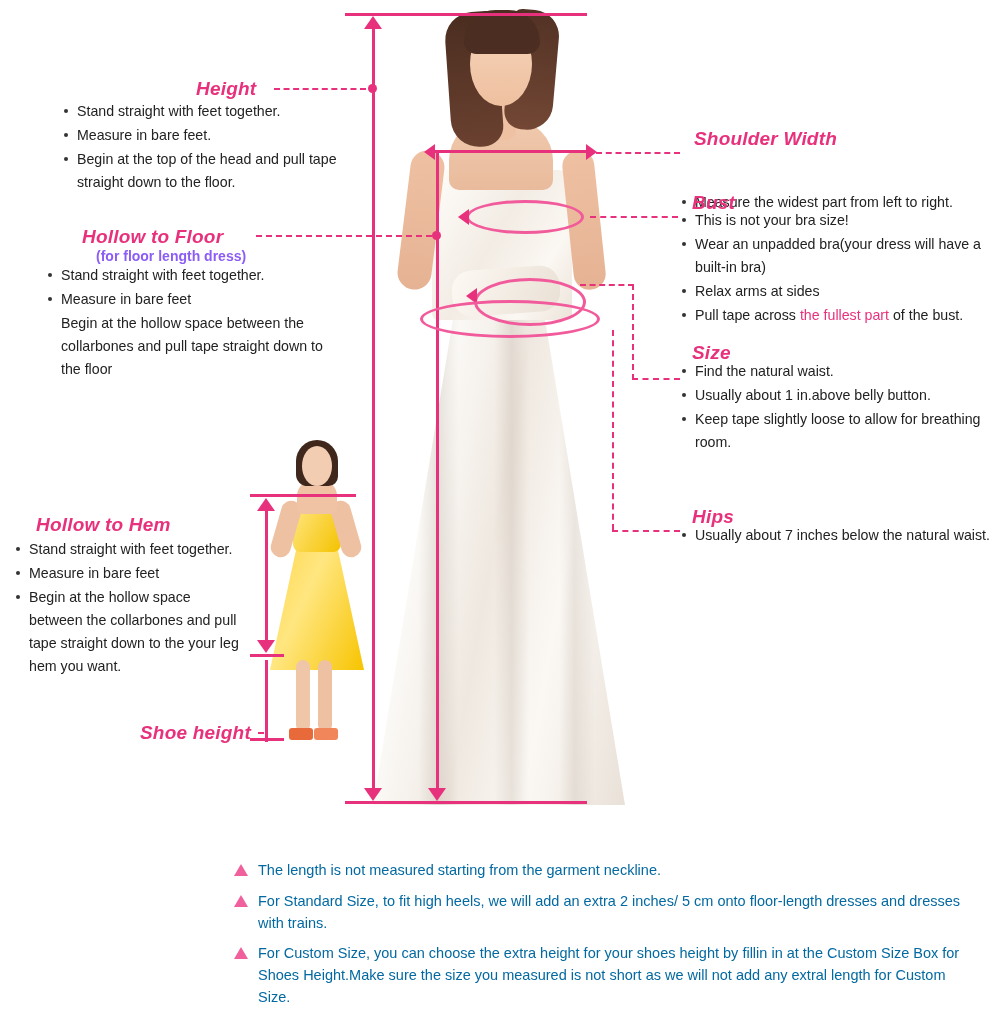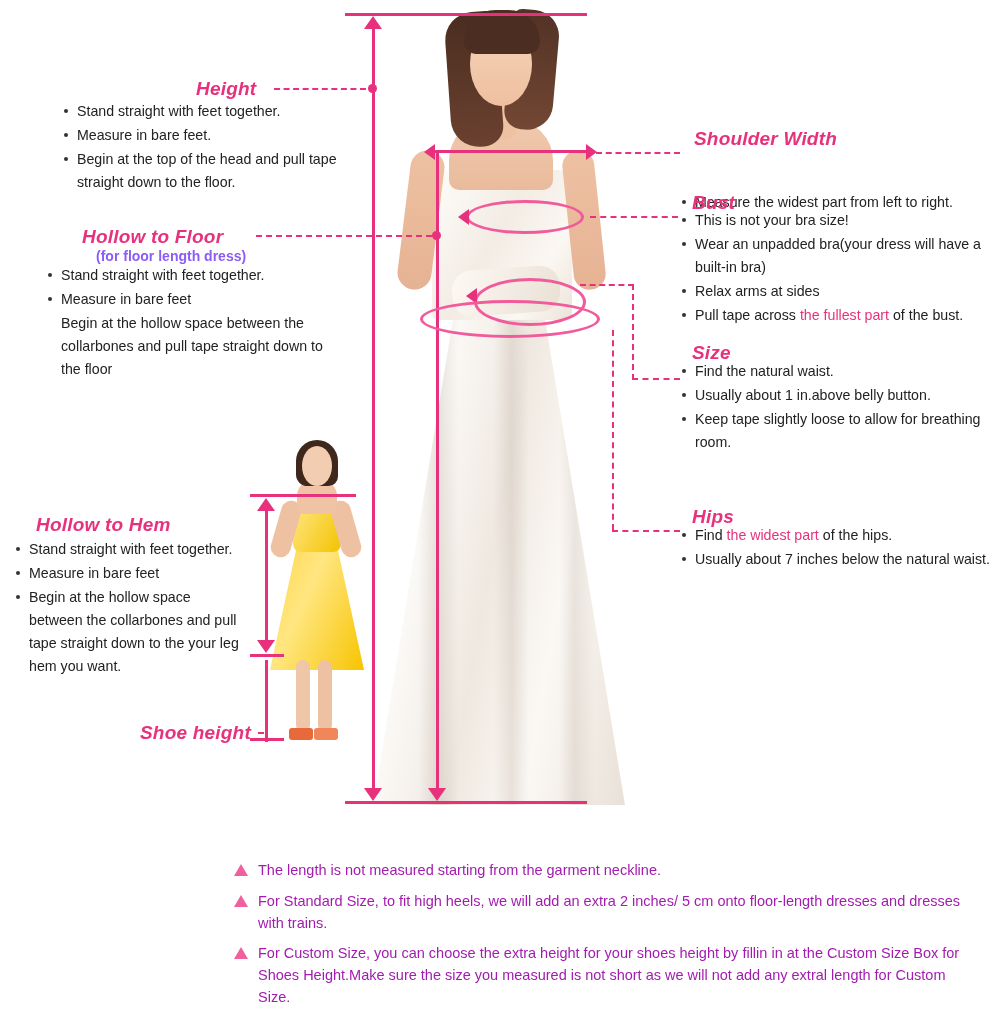--- a/index.html
+++ b/index.html
@@ -288,21 +288,21 @@
   }
 
   
   .notes {
     position: absolute;
     left: 232px; top: 860px;
     width: 740px;
   }
   .note {
     position: relative;
-    color: #a21caf;
+    color: #0369a1;
     font-size: 14.5px;
     line-height: 1.5;
     padding-left: 26px;
     margin-bottom: 9px;
   }
   .note .tri {
     position: absolute;
     left: 2px; top: 4px;
     width: 0; height: 0;
     border-left: 7px solid transparent;
@@ -426,21 +426,20 @@
 
   <div class="abs heading" style="left:692px; top:342px;">Size</div>
   <ul class="abs bullets" style="left:680px; top:360px; width:316px;">
     <li>Find the natural waist.</li>
     <li>Usually about 1 in.above belly button.</li>
     <li>Keep tape slightly loose to allow for breathing room.</li>
   </ul>
 
   <div class="abs heading" style="left:692px; top:506px;">Hips</div>
   <ul class="abs bullets" style="left:680px; top:524px; width:316px;">
-    <li><span>Find </span><span class="hl">the widest part</span><span> of the hips.</span></li>
     <li>Usually about 7 inches below the natural waist.</li>
   </ul>
 
   <div class="notes">
     <div class="note">
       <span class="tri"></span>
       <span>The length is not measured starting from the garment neckline.</span>
     </div>
     <div class="note">
       <span class="tri"></span>

